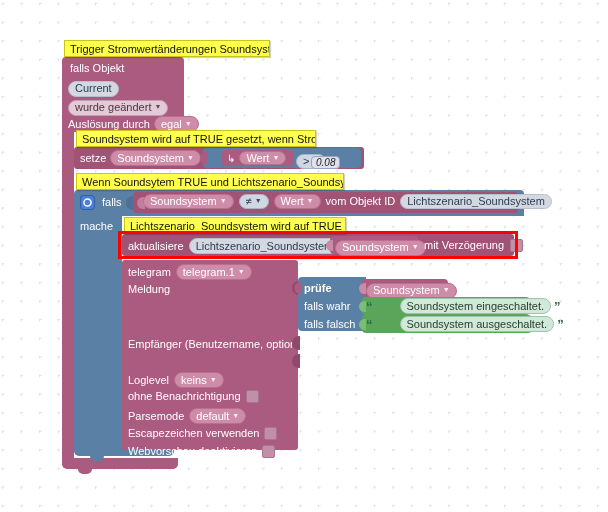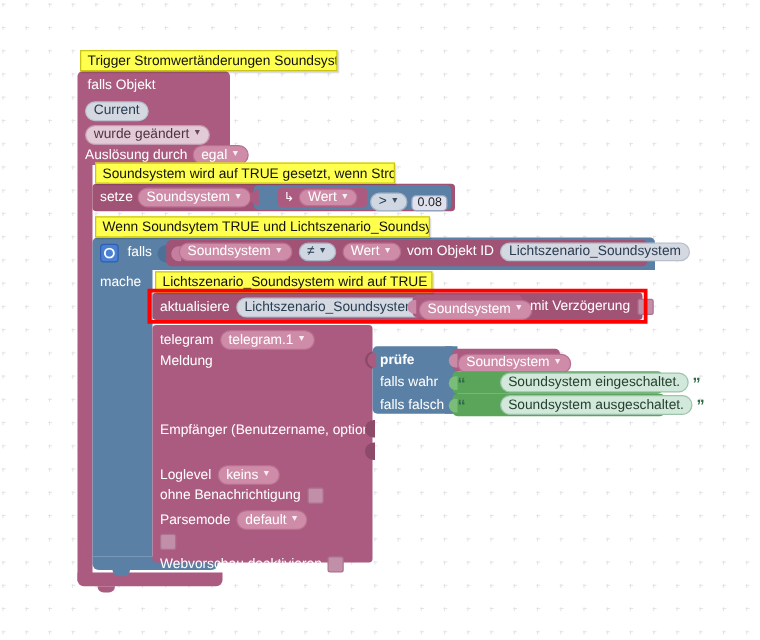--- a/index.html
+++ b/index.html
@@ -143,21 +143,21 @@
     </div>
 
     <div class="blk" style="left:296px;top:151px;">
       <span class="field bluef" style="height:15px;">
         <span>&gt;</span>
         <span class="caret">▼</span>
       </span>
     </div>
 
     <div class="blk" style="left:327px;top:150px;width:32px;height:17px;background:#5b80a5;border-radius:4px;"></div>
-    <div class="blk" style="left:329px;top:152px;">
+    <div class="blk" style="left:311px;top:152px;font-style:italic;">
       <span class="field num" style="height:13px;padding:0 4px;font-size:10px;">0.08</span>
     </div>
 
     <div class="blk blue" style="left:74px;top:190px;width:450px;height:26px;border-radius:4px 4px 0 0;"></div>
     <div class="blk blue" style="left:74px;top:216px;width:48px;height:229px;"></div>
     <div class="blk blue" style="left:74px;top:445px;width:100px;height:11px;border-radius:0 0 5px 5px;"></div>
     <div class="blk blue" style="left:90px;top:456px;width:14px;height:5px;border-radius:0 0 7px 7px;"></div>
 
     <div class="blk row" style="left:80px;top:195px;gap:7px;">
       <span class="gear">
@@ -244,20 +244,21 @@
 
     <div class="blk row" style="left:128px;top:408px;gap:5px;">
       <span class="lbl">Parsemode</span>
       <span class="field">
         <span>default</span>
         <span class="caret">▼</span>
       </span>
     </div>
 
     <div class="blk row" style="left:128px;top:427px;gap:5px;">
+      <span class="lbl">Escapezeichen verwenden</span>
       <span class="chk"></span>
     </div>
 
     <div class="blk row" style="left:128px;top:445px;gap:5px;">
       <span class="lbl">Webvorschau deaktivieren</span>
       <span class="chk"></span>
     </div>
 
     <div class="blk" style="left:298px;top:277px;width:64px;height:54px;background:#5b80a5;border-radius:4px 0 0 4px;"></div>
     <div class="blk" style="left:356px;top:277px;width:10px;height:54px;background:#5b80a5;"></div>

